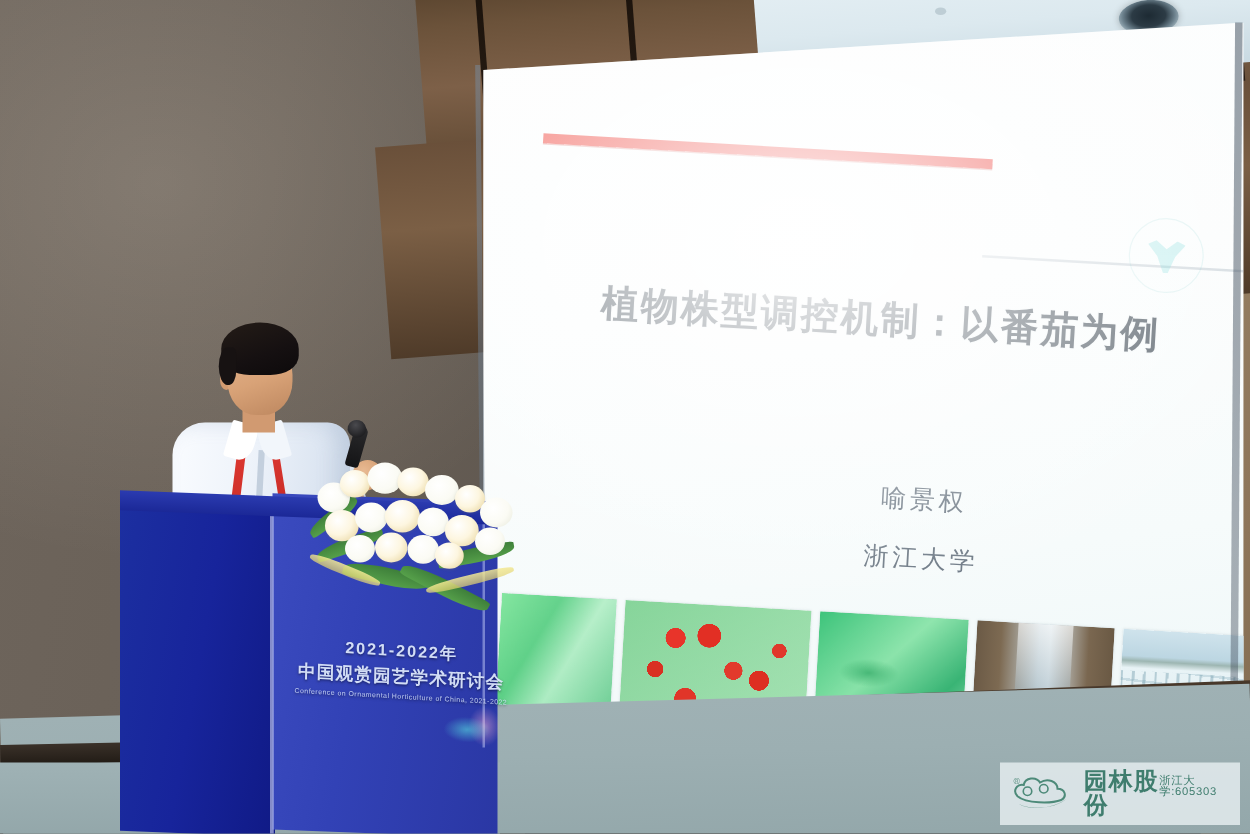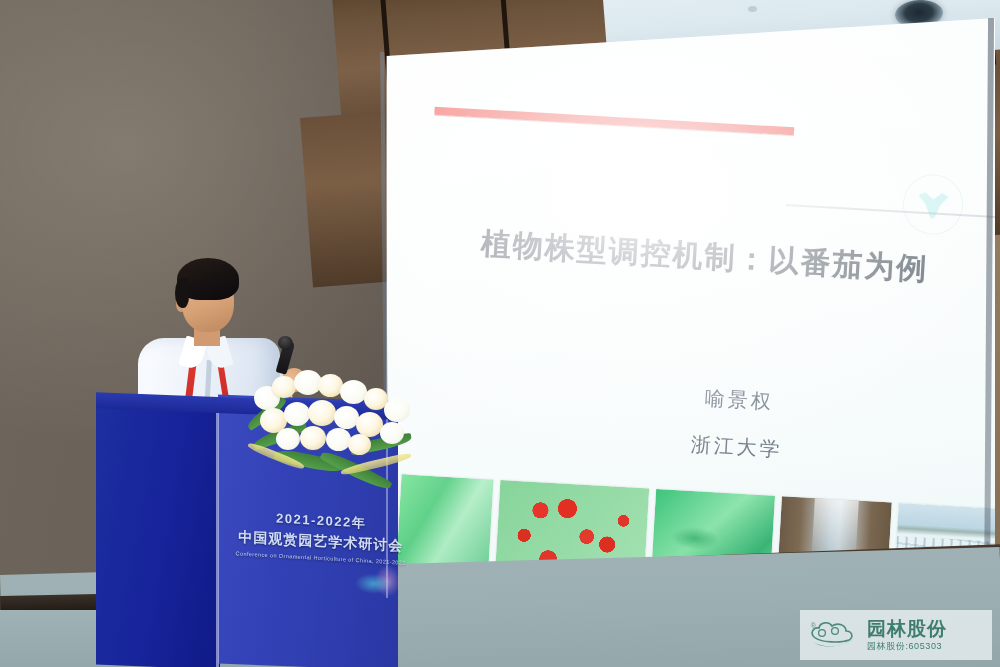--- a/index.html
+++ b/index.html
@@ -412,21 +412,21 @@
   }
 
   
   .watermark {
     position: absolute; left: 800px; top: 610px; width: 192px; height: 50px;
     background: rgba(232,240,243,.80);
     display: flex; align-items: center; gap: 7px;
     padding: 0 8px; box-sizing: border-box;
   }
   .wm-logo { width: 52px; height: 34px; position: relative; flex: 0 0 auto; }
-  .wm-text { display: flex; flex-direction: column; line-height: 1; }
+  .wm-text { display: flex; flex-direction: row; line-height: 1; }
   .wm-title {
     font-size: 19px; font-weight: 700; letter-spacing: 1px; color: #3f7d6e;
   }
   .wm-sub {
     font-size: 9px; letter-spacing: .6px; color: #3f7d6e; margin-top: 4px;
   }
   .wm-reg {
     position: absolute; right: 44px; top: 4px; font-size: 7px; color: #5d9384;
   }
 </style>
@@ -573,17 +573,17 @@
       <svg viewBox="0 0 52 34" width="52" height="34" aria-hidden="true">
         <path d="M6 19 C2 15 5 9 11 10 C12 4 21 3 24 8 C30 4 38 7 38 13 C44 13 46 19 41 22 C33 25 13 25 6 19 Z" fill="none" stroke="#4d8a79" stroke-width="1.6"></path>
         <path d="M5 24 C14 30 34 30 45 21 C38 28 16 32 5 24 Z" fill="#4d8a79"></path>
         <circle cx="14" cy="15" r="3.4" fill="none" stroke="#4d8a79" stroke-width="1.3"></circle>
         <circle cx="27" cy="13" r="3.4" fill="none" stroke="#4d8a79" stroke-width="1.3"></circle>
       </svg>
       <span class="wm-reg">®</span>
     </div>
     <div class="wm-text">
       <span class="wm-title">园林股份</span>
-      <span class="wm-sub">园林股份:605303</span>
+      <span class="wm-sub">浙江大学:605303</span>
     </div>
   </div>
 
 </div>
 
 </body></html>

